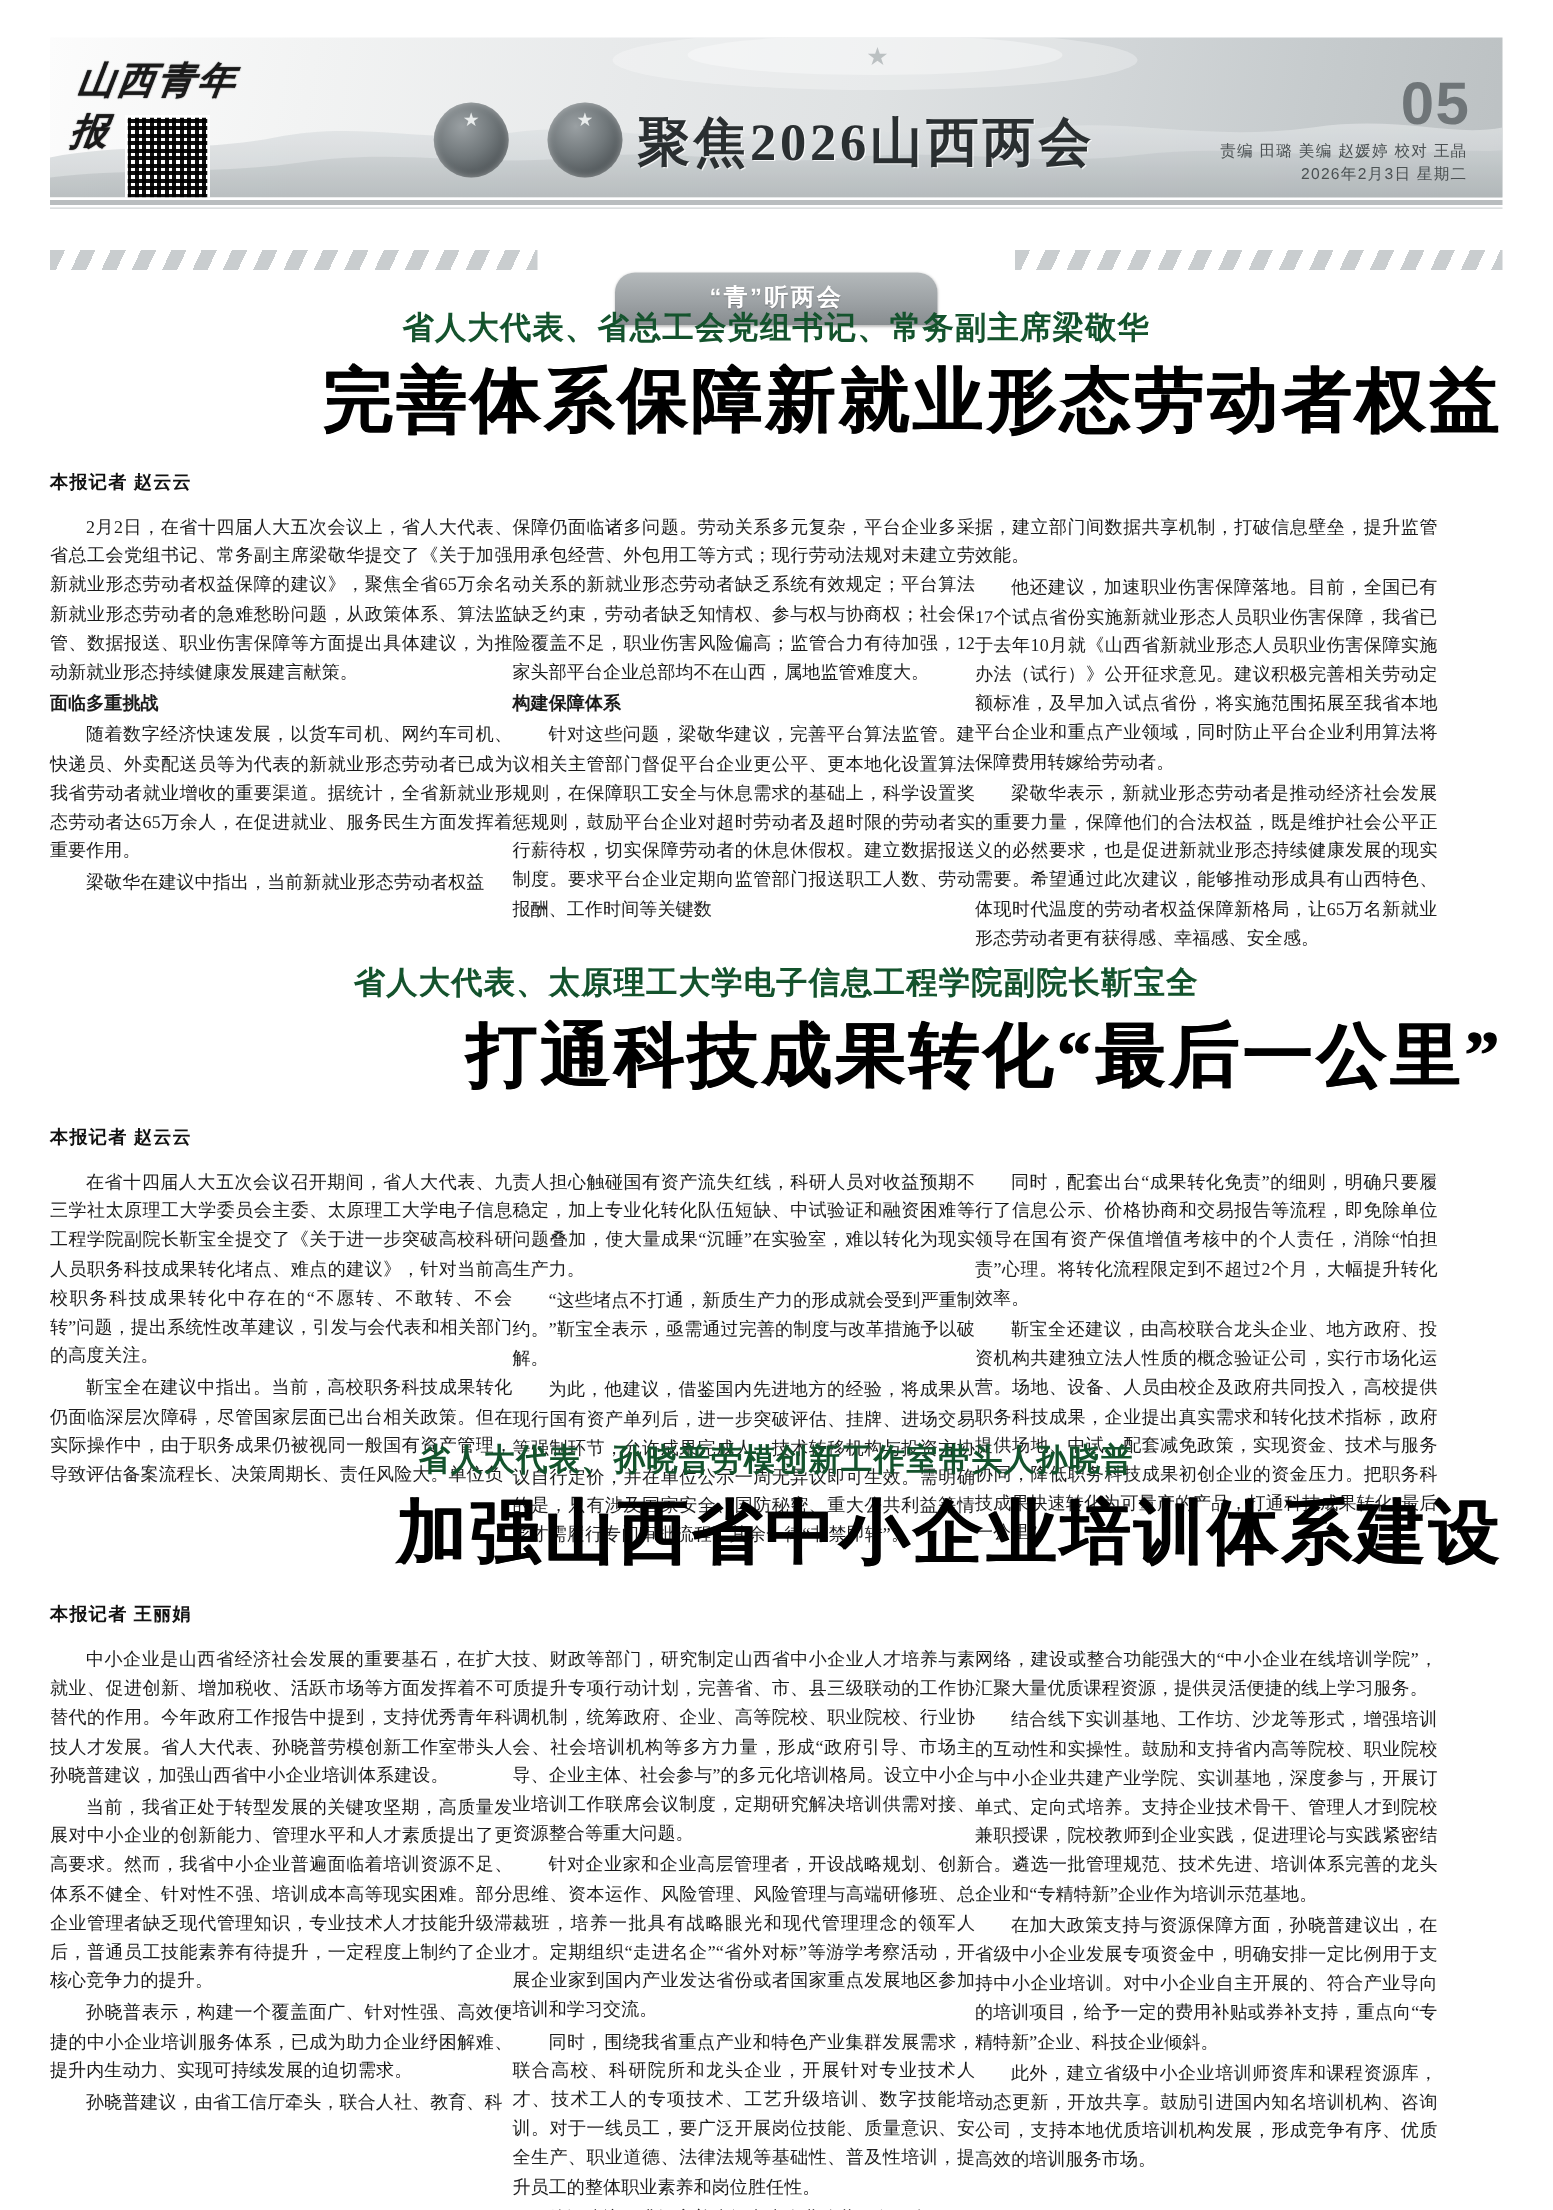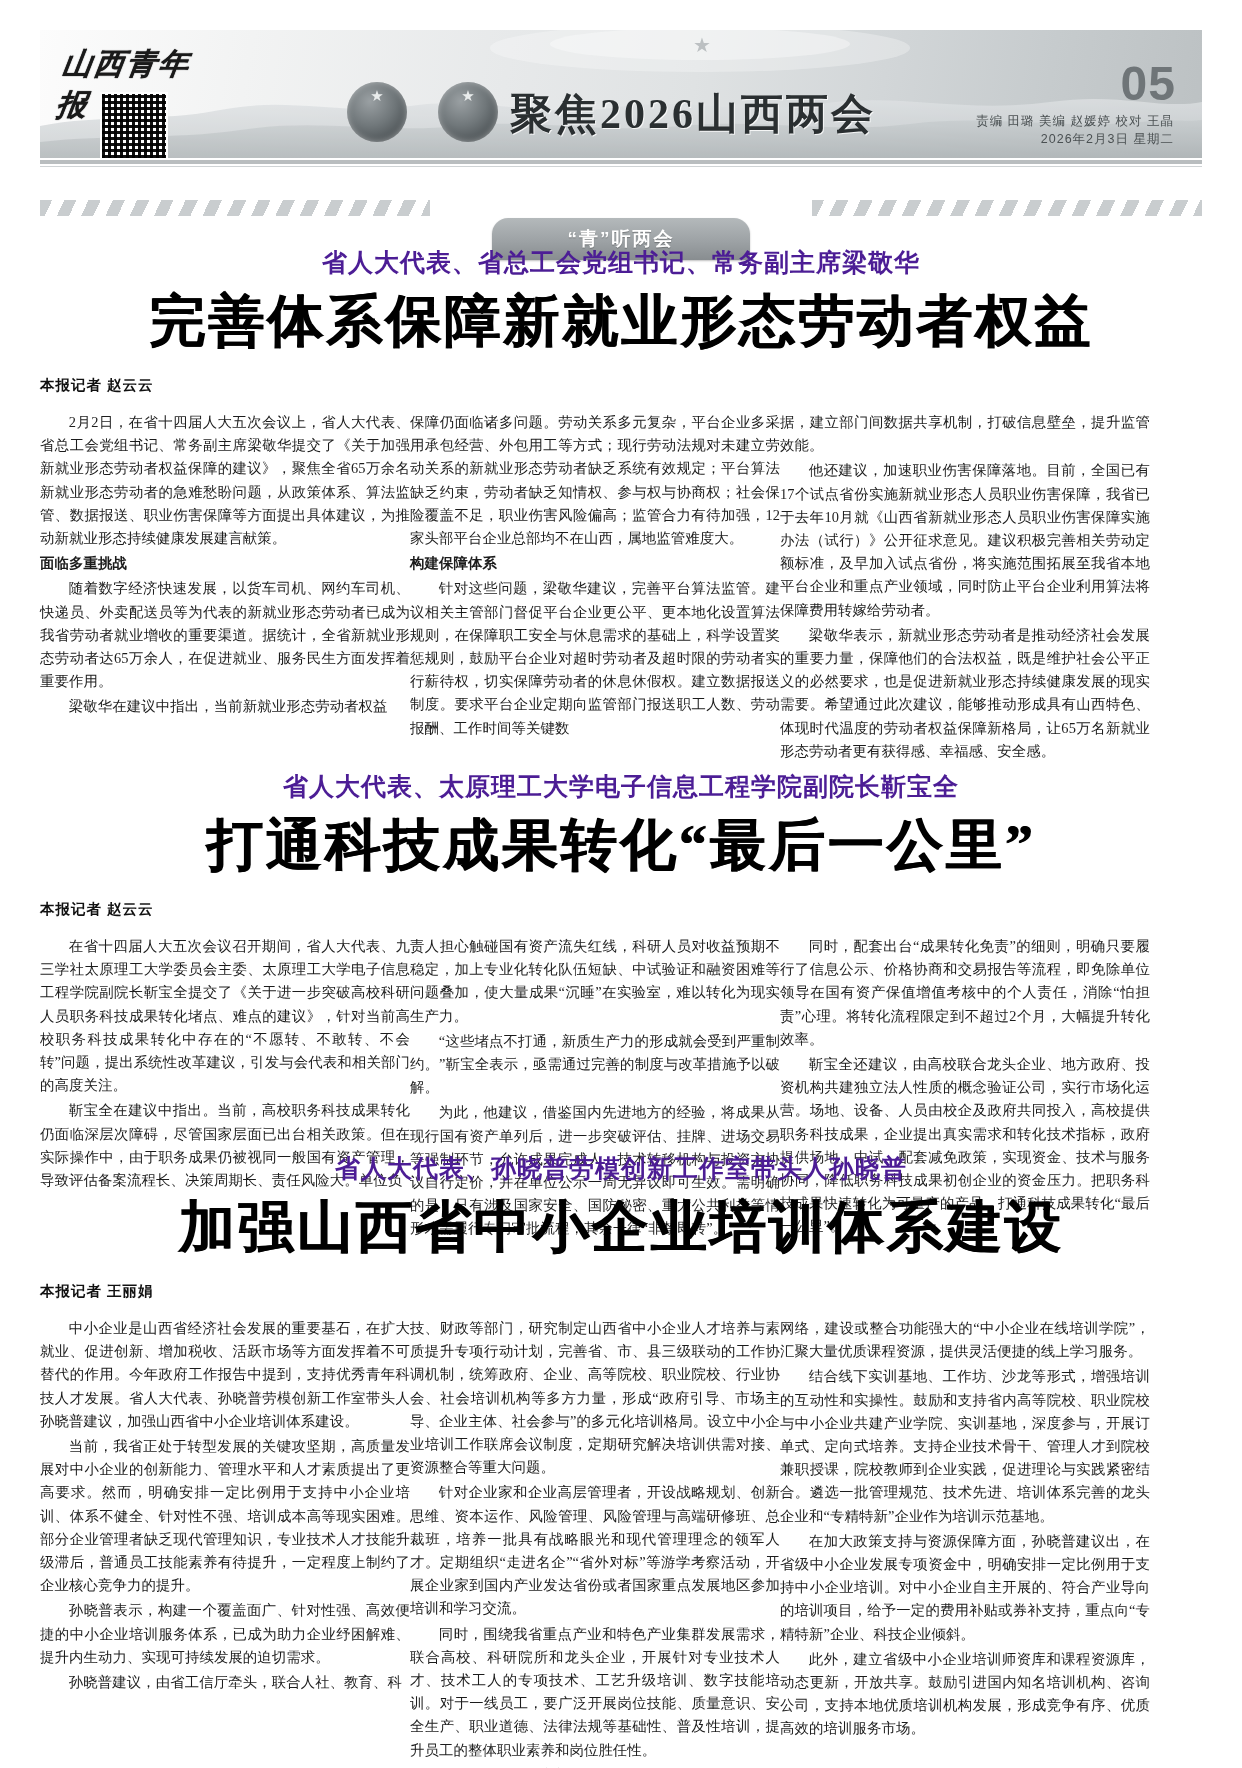--- a/index.html
+++ b/index.html
@@ -85,25 +85,25 @@
     display:block;text-align:center;line-height:42px;
     color:#fff;font-family:"Liberation Sans","DejaVu Sans",sans-serif;
     font-size:19px;font-weight:bold;letter-spacing:2px;
     text-shadow:0 1px 1px rgba(0,0,0,.28);
   }
 
   
   .article{position:absolute;left:40px;width:1162px;}
   .kicker{
     text-align:center;font-family:"Liberation Serif","DejaVu Serif",serif;
-    font-weight:bold;font-size:25px;letter-spacing:1px;color:#4c1d95;
+    font-weight:bold;font-size:25px;letter-spacing:1px;color:#14532d;
     margin:0 0 8px 0;line-height:34px;
   }
   .headline{
-    text-align:center;font-family:"Liberation Serif","DejaVu Serif",serif;
+    text-align:right;font-family:"Liberation Serif","DejaVu Serif",serif;
     font-weight:bold;font-size:56px;letter-spacing:3px;color:#000;
     margin:0 0 22px 0;line-height:66px;
     text-shadow:1px 0 0 #000;
   }
   .byline{
     font-family:"Liberation Sans","DejaVu Sans",sans-serif;
     font-weight:bold;font-size:14.5px;color:#111;letter-spacing:1px;
     margin:0 0 16px 0;
   }
   .cols{display:flex;}
@@ -221,21 +221,21 @@
     </div>
   </div>
 
   <div class="article" id="article-3">
     <div class="kicker">省人大代表、孙晓普劳模创新工作室带头人孙晓普</div>
     <h1 class="headline">加强山西省中小企业培训体系建设</h1>
     <div class="byline">本报记者  王丽娟</div>
     <div class="cols">
       <div class="col">
         <p>中小企业是山西省经济社会发展的重要基石，在扩大就业、促进创新、增加税收、活跃市场等方面发挥着不可替代的作用。今年政府工作报告中提到，支持优秀青年科技人才发展。省人大代表、孙晓普劳模创新工作室带头人孙晓普建议，加强山西省中小企业培训体系建设。</p>
-        <p>当前，我省正处于转型发展的关键攻坚期，高质量发展对中小企业的创新能力、管理水平和人才素质提出了更高要求。然而，明确安排一定比例用于支持中小企业培训、体系不健全、针对性不强、培训成本高等现实困难。部分企业管理者缺乏现代管理知识，专业技术人才技能升级滞后，普通员工技能素养有待提升，一定程度上制约了企业核心竞争力的提升。</p>
+        <p>当前，我省正处于转型发展的关键攻坚期，高质量发展对中小企业的创新能力、管理水平和人才素质提出了更高要求。然而，我省中小企业普遍面临着培训资源不足、体系不健全、针对性不强、培训成本高等现实困难。部分企业管理者缺乏现代管理知识，专业技术人才技能升级滞后，普通员工技能素养有待提升，一定程度上制约了企业核心竞争力的提升。</p>
         <p>孙晓普表示，构建一个覆盖面广、针对性强、高效便捷的中小企业培训服务体系，已成为助力企业纾困解难、提升内生动力、实现可持续发展的迫切需求。</p>
         <p>孙晓普建议，由省工信厅牵头，联合人社、教育、科</p>
       </div>
       <div class="col">
         <p class="noind">技、财政等部门，研究制定山西省中小企业人才培养与素质提升专项行动计划，完善省、市、县三级联动的工作协调机制，统筹政府、企业、高等院校、职业院校、行业协会、社会培训机构等多方力量，形成“政府引导、市场主导、企业主体、社会参与”的多元化培训格局。设立中小企业培训工作联席会议制度，定期研究解决培训供需对接、资源整合等重大问题。</p>
         <p>针对企业家和企业高层管理者，开设战略规划、创新思维、资本运作、风险管理、风险管理与高端研修班、总裁班，培养一批具有战略眼光和现代管理理念的领军人才。定期组织“走进名企”“省外对标”等游学考察活动，开展企业家到国内产业发达省份或者国家重点发展地区参加培训和学习交流。</p>
         <p>同时，围绕我省重点产业和特色产业集群发展需求，联合高校、科研院所和龙头企业，开展针对专业技术人才、技术工人的专项技术、工艺升级培训、数字技能培训。对于一线员工，要广泛开展岗位技能、质量意识、安全生产、职业道德、法律法规等基础性、普及性培训，提升员工的整体职业素养和岗位胜任性。</p>
         <p>他还建议，升级完善省级中小企业公共服务平台</p>
         <p></p>
       </div>

